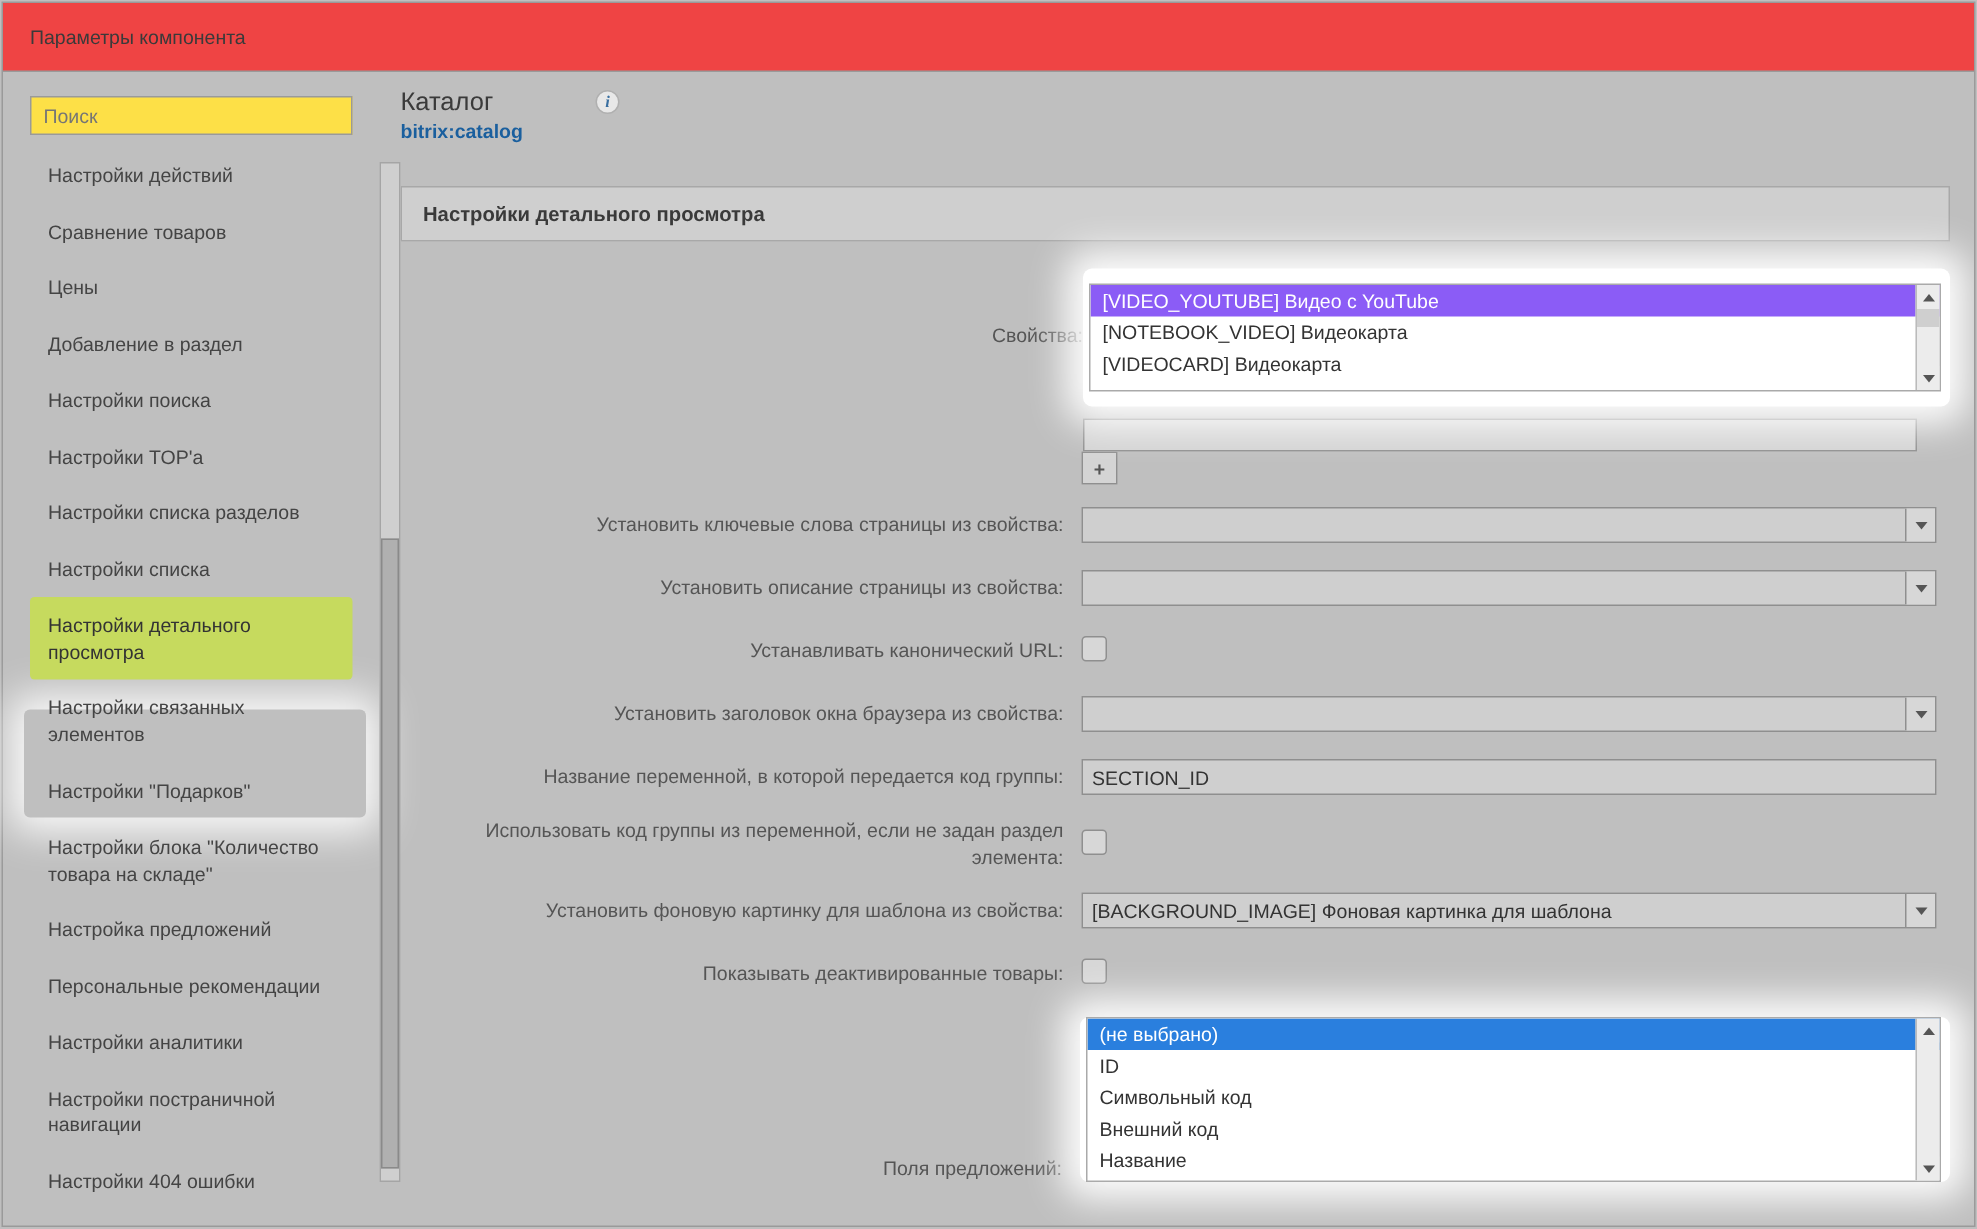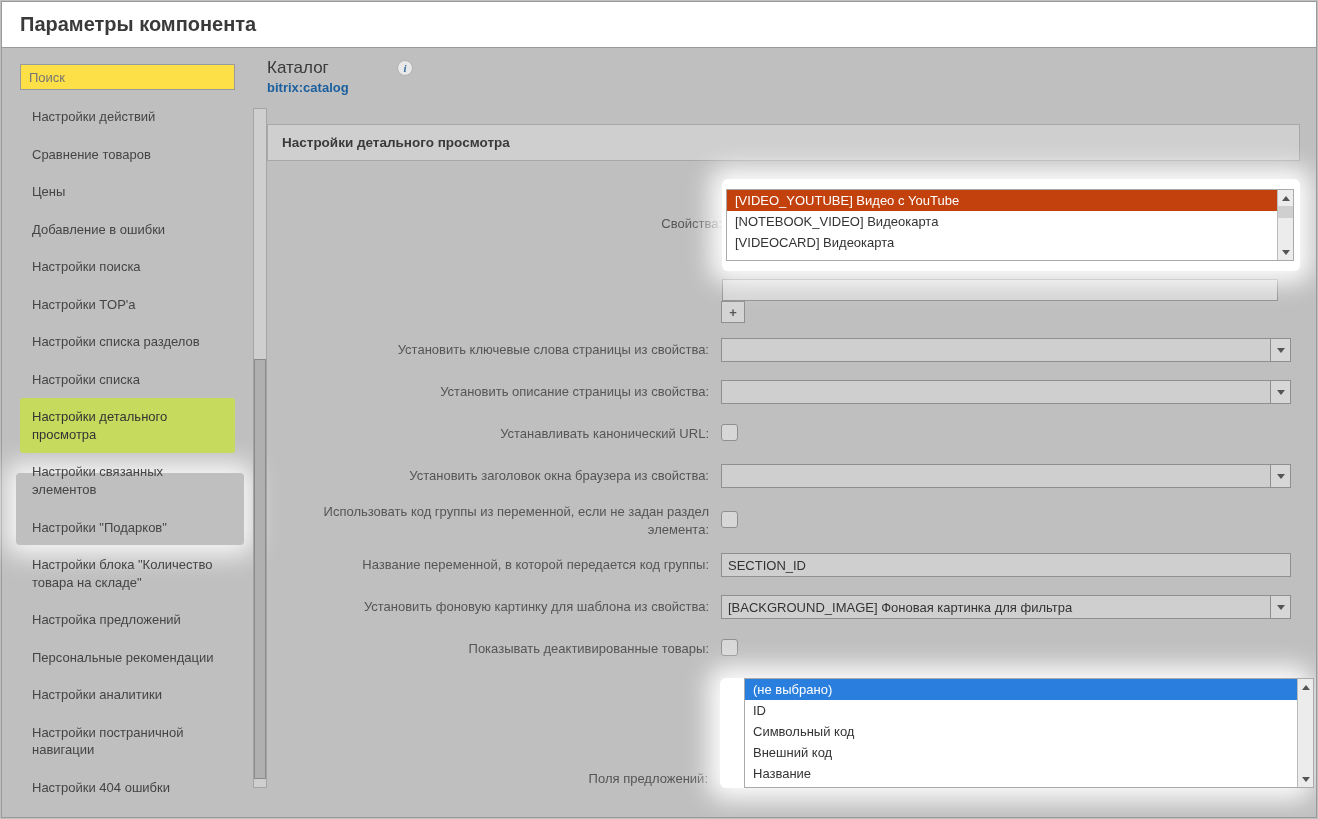--- a/index.html
+++ b/index.html
@@ -17,28 +17,28 @@
   .outer-frame {
     border: 1px solid #9a9a9a;
     width: 1316px;
     height: 817px;
     margin: 1px;
     background: #bfbfbf;
     position: relative;
   }
   .title-bar {
     height: 46px;
-    background: #ffffff;
+    background: #ef4444;
     border-bottom: 1px solid #9a9a9a;
     padding: 0 18px;
     display: flex;
     align-items: center;
-    font-size: 20px;
+    font-size: 13px;
     color: #3a3a3a;
-    font-weight: 700;
+    font-weight: 400;
   }
   .body-area {
     display: flex;
     height: calc(100% - 46px);
   }
   .sidebar {
     width: 255px;
     padding: 16px 10px 10px 18px;
     position: relative;
   }
@@ -213,21 +213,21 @@
     position: relative;
     overflow: hidden;
   }
   .listbox .opt {
     padding: 3px 8px;
     font-size: 13px;
     color: #333;
     cursor: default;
   }
   .listbox .opt.sel-on {
-    background: #c2410c;
+    background: #8b5cf6;
     color: #fff;
   }
   .lb-scroll {
     position: absolute;
     right: 0; top: 0;
     width: 16px;
     height: 100%;
     background: #ececec;
     border-left: 1px solid #bbb;
   }
@@ -278,21 +278,20 @@
     padding: 0 6px 0 4px;
     box-shadow: 0 0 24px 12px rgba(255,255,255,0.95);
     position: relative;
   }
   .listbox2 {
     width: 570px;
     background: #fff;
     border: 1px solid #aaa;
     position: relative;
     overflow: hidden;
-    margin-left: 20px;
   }
   .listbox2 .opt2 {
     padding: 3px 8px;
     font-size: 13px;
     color: #333;
   }
   .listbox2 .opt2.sel-on {
     background: #2a7fde;
     color: #fff;
   }
@@ -330,21 +329,21 @@
     <div class="sidebar">
       <input class="search-box" type="text" placeholder="Поиск" style="">
 
       <div class="sidebar-highlight"></div>
 
       <div class="side-scroll">
         <div class="side-list">
           <div class="side-item">Настройки действий</div>
           <div class="side-item">Сравнение товаров</div>
           <div class="side-item">Цены</div>
-          <div class="side-item">Добавление в ошибки</div>
+          <div class="side-item">Добавление в раздел</div>
           <div class="side-item">Настройки поиска</div>
           <div class="side-item">Настройки TOP'а</div>
           <div class="side-item">Настройки списка разделов</div>
           <div class="side-item">Настройки списка</div>
           <div class="side-item active">Настройки детального просмотра</div>
           <div class="side-item">Настройки связанных элементов</div>
           <div class="side-item">Настройки "Подарков"</div>
           <div class="side-item">Настройки блока "Количество товара на складе"</div>
           <div class="side-item">Настройка предложений</div>
           <div class="side-item">Персональные рекомендации</div>
@@ -432,38 +431,38 @@
             <div class="sel">
               <span></span>
               <span class="arrow">
                   <span class="tri-down"></span>
                 </span>
             </div>
           </div>
         </div>
 
         <div class="row">
+          <div class="lbl">Название переменной, в которой передается код группы:</div>
+          <div class="ctl">
+            <input class="txt" value="SECTION_ID" style="">
+          </div>
+        </div>
+
+        <div class="row">
           <div class="lbl">Использовать код группы из переменной, если не задан раздел элемента:</div>
           <div class="ctl">
             <span class="chk"></span>
           </div>
         </div>
 
         <div class="row">
-          <div class="lbl">Название переменной, в которой передается код группы:</div>
-          <div class="ctl">
-            <input class="txt" value="SECTION_ID" style="">
-          </div>
-        </div>
-
-        <div class="row">
           <div class="lbl">Установить фоновую картинку для шаблона из свойства:</div>
           <div class="ctl">
             <div class="sel">
-              <span>[BACKGROUND_IMAGE] Фоновая картинка для фильтра</span>
+              <span>[BACKGROUND_IMAGE] Фоновая картинка для шаблона</span>
               <span class="arrow">
                   <span class="tri-down"></span>
                 </span>
             </div>
           </div>
         </div>
 
         <div class="row">
           <div class="lbl">Показывать деактивированные товары:</div>
           <div class="ctl">

